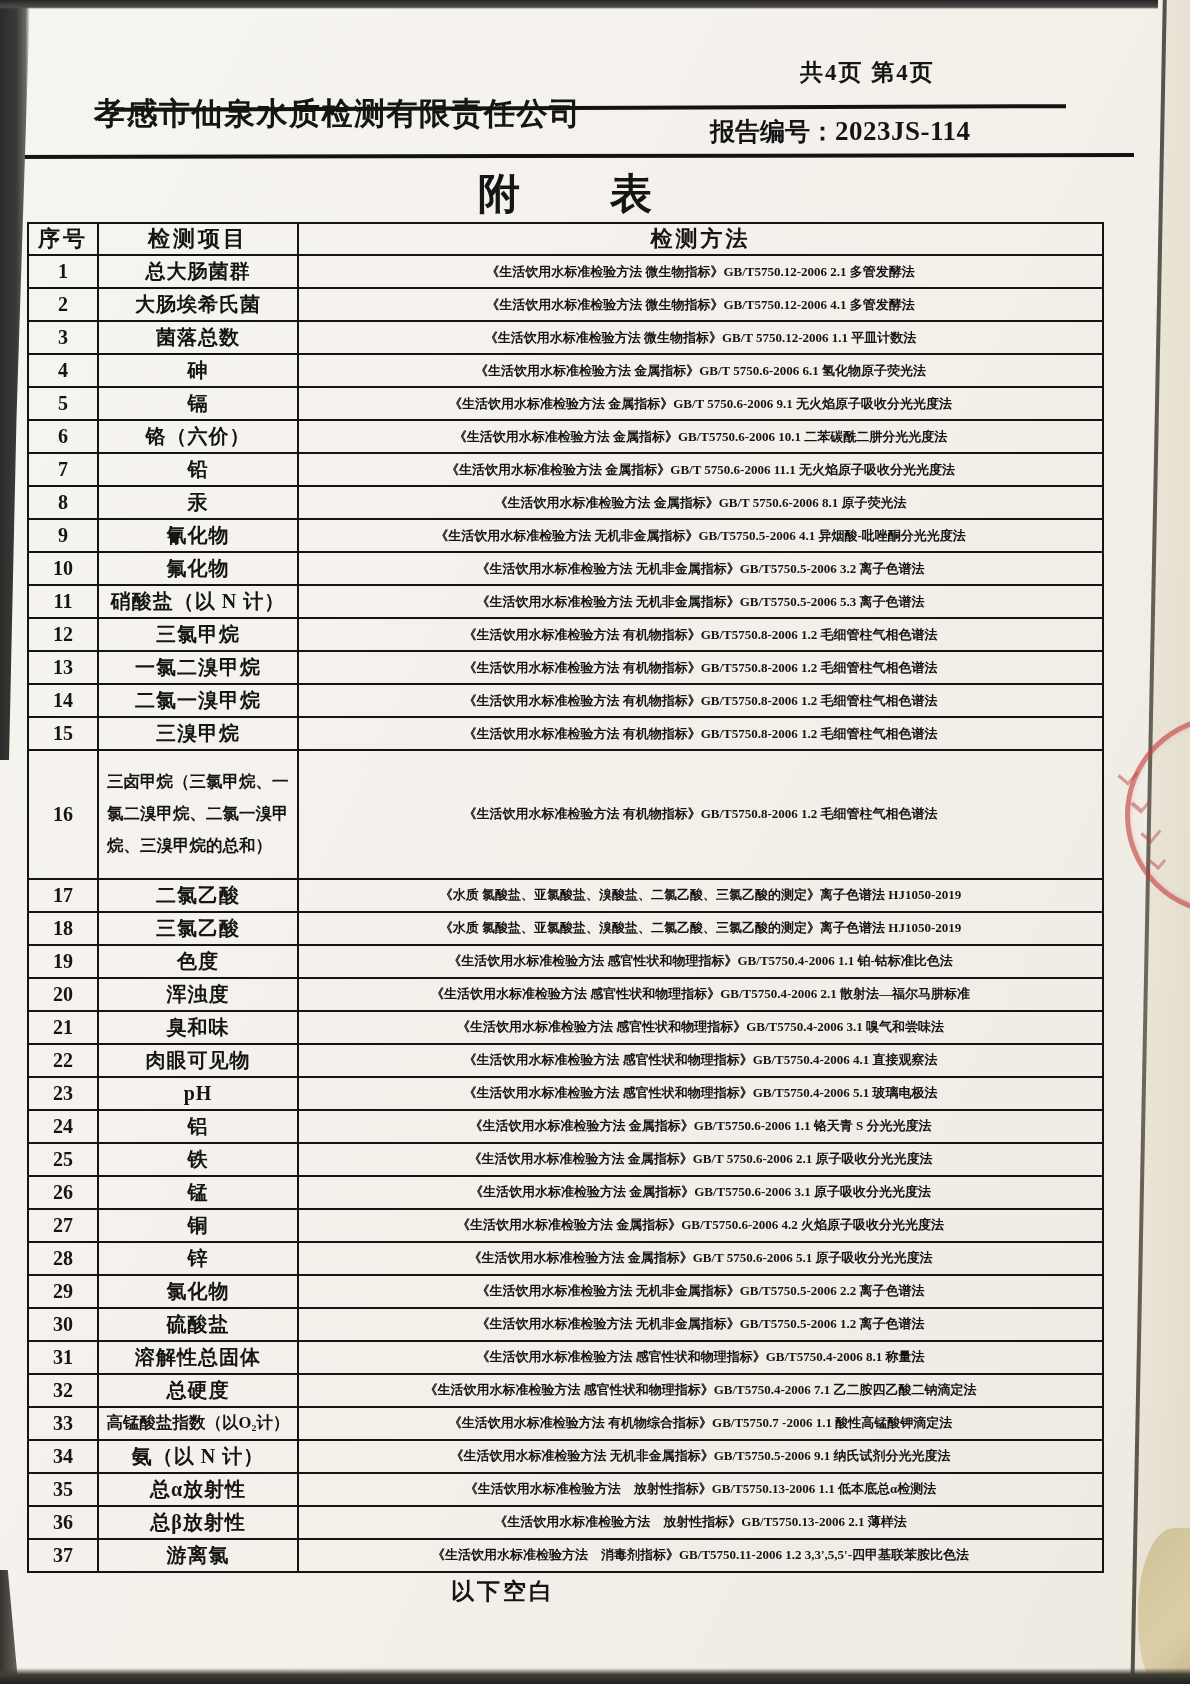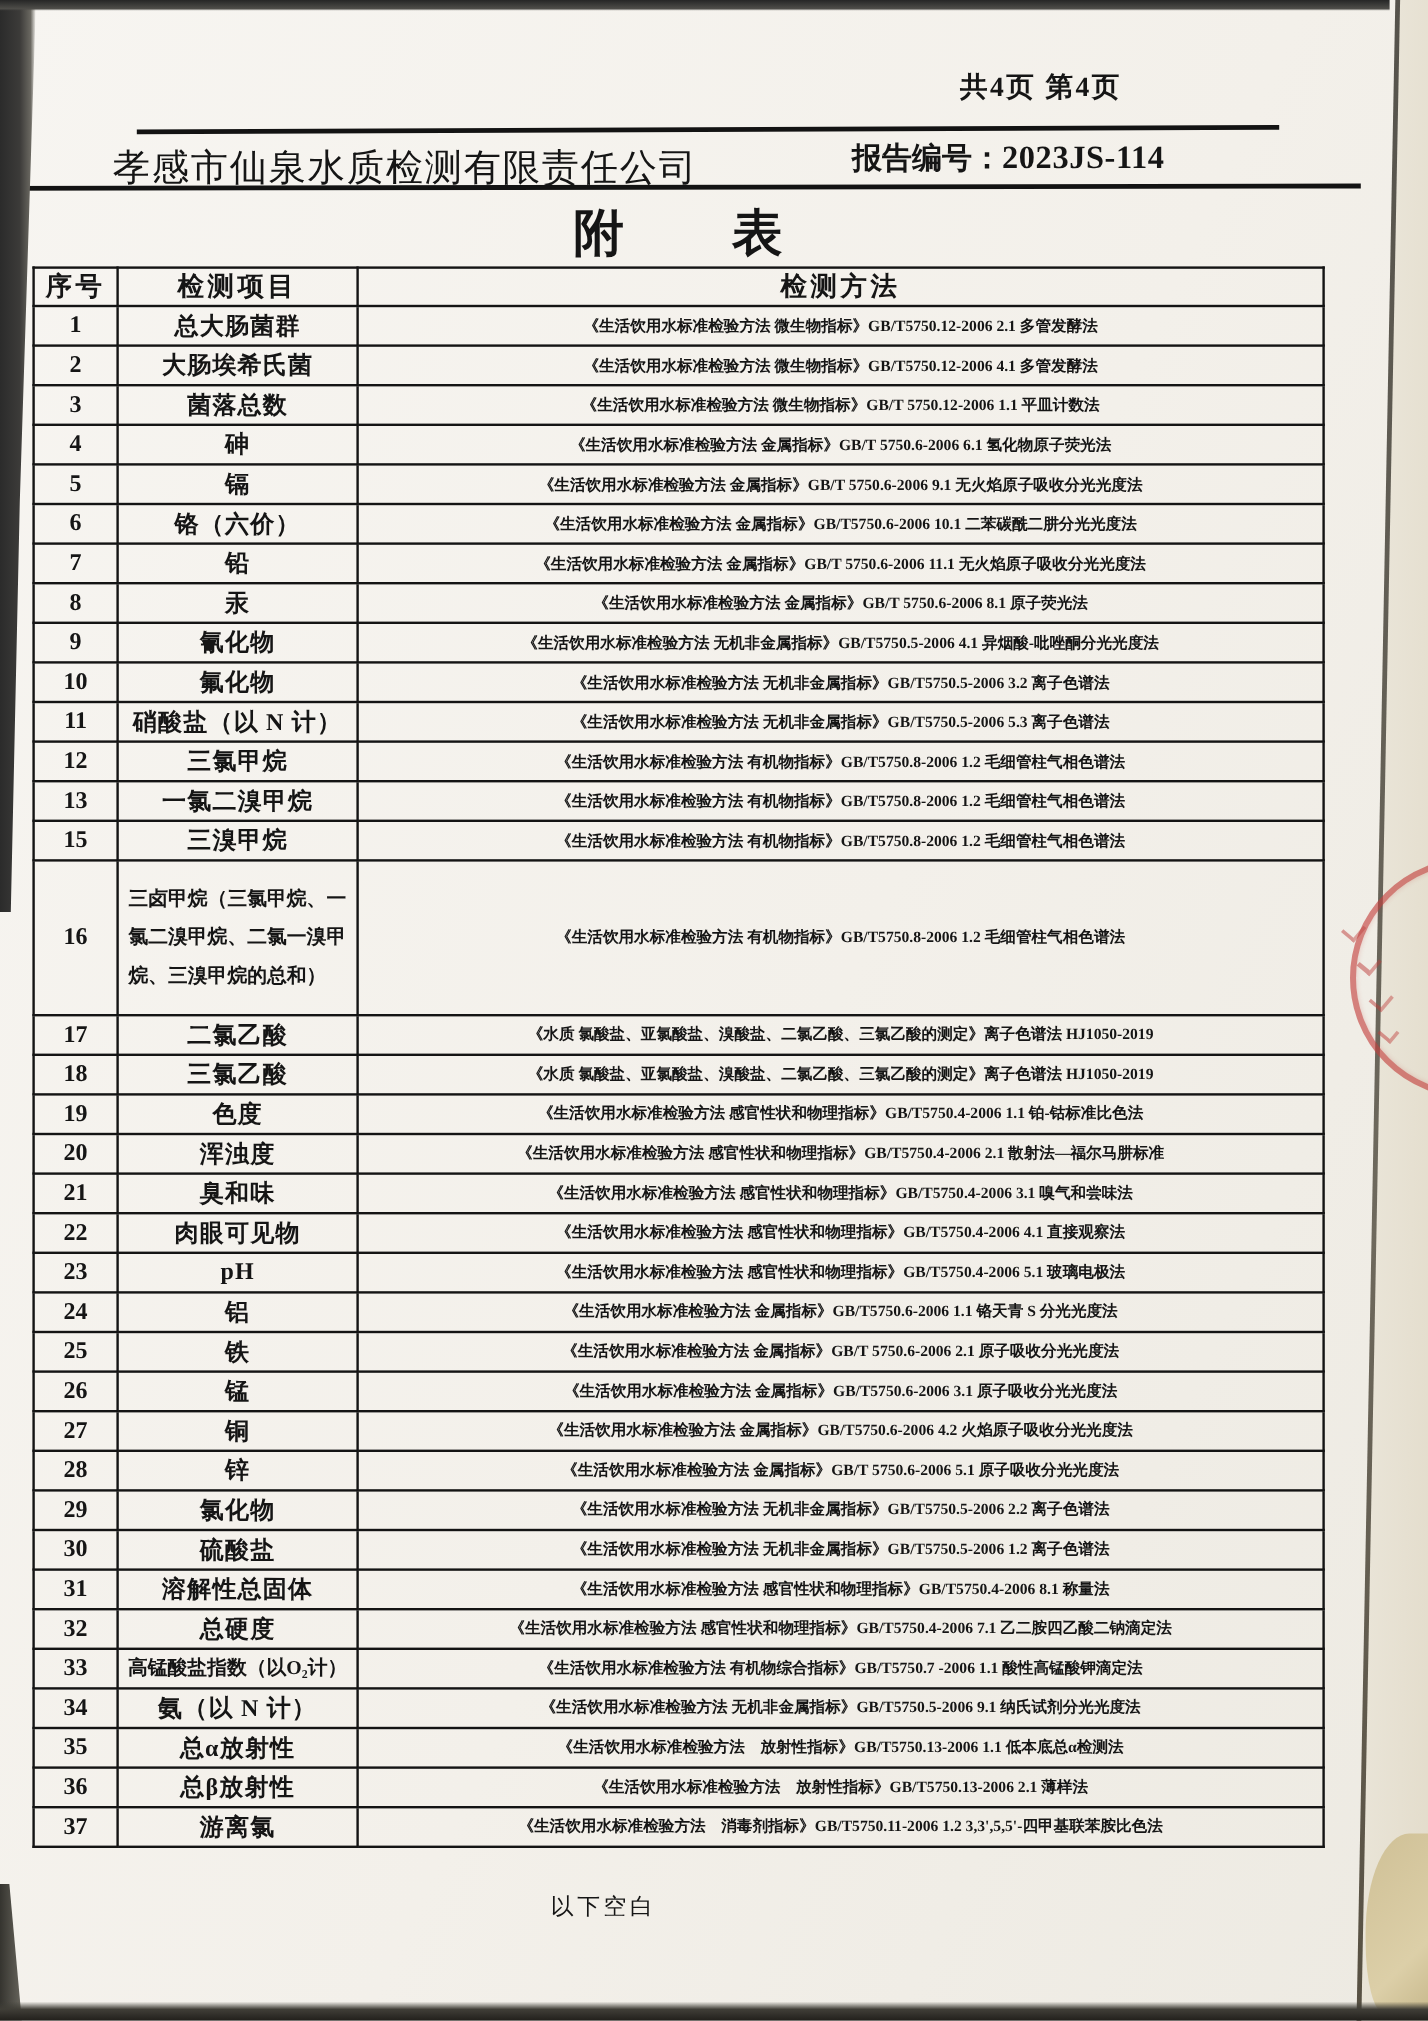--- a/index.html
+++ b/index.html
@@ -75,22 +75,22 @@
   
   .page-info{
     position:absolute; top:57px; left:800px; width:260px;
     font-size:23px; font-weight:bold; letter-spacing:2px;
   }
   .rule1{
     position:absolute; top:106px; left:114px; width:952px; height:4px;
     background:#131313; transform:rotate(-0.22deg);
   }
   .company{
-    position:absolute; top:119px; left:94px;
-    font-size:31px; font-weight:normal; letter-spacing:1.5px;
+    position:absolute; top:93px; left:94px;
+    font-size:31px; font-weight:bold; letter-spacing:1.5px;
     font-family:"Liberation Sans","DejaVu Sans",sans-serif;
   }
   .report-line{
     position:absolute; top:115px; left:710px; width:420px;
     font-size:25px; font-weight:bold;
   }
   .report-line .no{ font-size:27px; letter-spacing:.5px; }
   .rule2{
     position:absolute; top:154px; left:0; width:1134px; height:4px;
     background:#131313; transform:rotate(-0.1deg);
@@ -119,21 +119,21 @@
   table.methods tr.data-row{ height:33px; }
   td.no-cell{ font-size:20px; font-weight:bold; }
   td.item-cell{ font-size:20px; font-weight:bold; letter-spacing:1px; padding:0 4px; }
   td.method-cell{ font-size:13px; font-weight:600; white-space:nowrap; padding:0 2px; }
   tr.small-item td.item-cell{ font-size:16.5px; letter-spacing:0; font-weight:bold; }
   tr.tall{ height:100px !important; }
   tr.tall td.item-cell{ line-height:1.95; padding:15px 8px; text-align:left; text-align-last:left; }
   
   .footer-note{
     position:absolute; top:1576px; left:28px; width:950px;
-    text-align:center; font-size:19px; font-weight:normal; letter-spacing:3px;
+    text-align:center; font-size:23px; font-weight:bold; letter-spacing:3px;
   }
 </style>
 </head>
 <body>
 
 <div class="scan-left"></div>
 <div class="scan-left-bottom"></div>
 <div class="scan-top"></div>
 <div class="page-edge-right"></div>
 <div class="margin-right"></div>
@@ -229,20 +229,25 @@
       <td class="no-cell">12</td>
       <td class="item-cell">三氯甲烷</td>
       <td class="method-cell">《生活饮用水标准检验方法 有机物指标》GB/T5750.8-2006 1.2  毛细管柱气相色谱法</td>
     </tr>
       <tr class="data-row">
       <td class="no-cell">13</td>
       <td class="item-cell">一氯二溴甲烷</td>
       <td class="method-cell">《生活饮用水标准检验方法 有机物指标》GB/T5750.8-2006 1.2  毛细管柱气相色谱法</td>
     </tr>
       <tr class="data-row">
+      <td class="no-cell">14</td>
+      <td class="item-cell">二氯一溴甲烷</td>
+      <td class="method-cell">《生活饮用水标准检验方法 有机物指标》GB/T5750.8-2006 1.2  毛细管柱气相色谱法</td>
+    </tr>
+      <tr class="data-row">
       <td class="no-cell">15</td>
       <td class="item-cell">三溴甲烷</td>
       <td class="method-cell">《生活饮用水标准检验方法 有机物指标》GB/T5750.8-2006 1.2  毛细管柱气相色谱法</td>
     </tr>
       <tr class="data-row tall small-item">
       <td class="no-cell">16</td>
       <td class="item-cell">三卤甲烷（三氯甲烷、一氯二溴甲烷、二氯一溴甲烷、三溴甲烷的总和）</td>
       <td class="method-cell">《生活饮用水标准检验方法 有机物指标》GB/T5750.8-2006 1.2  毛细管柱气相色谱法</td>
     </tr>
       <tr class="data-row">

